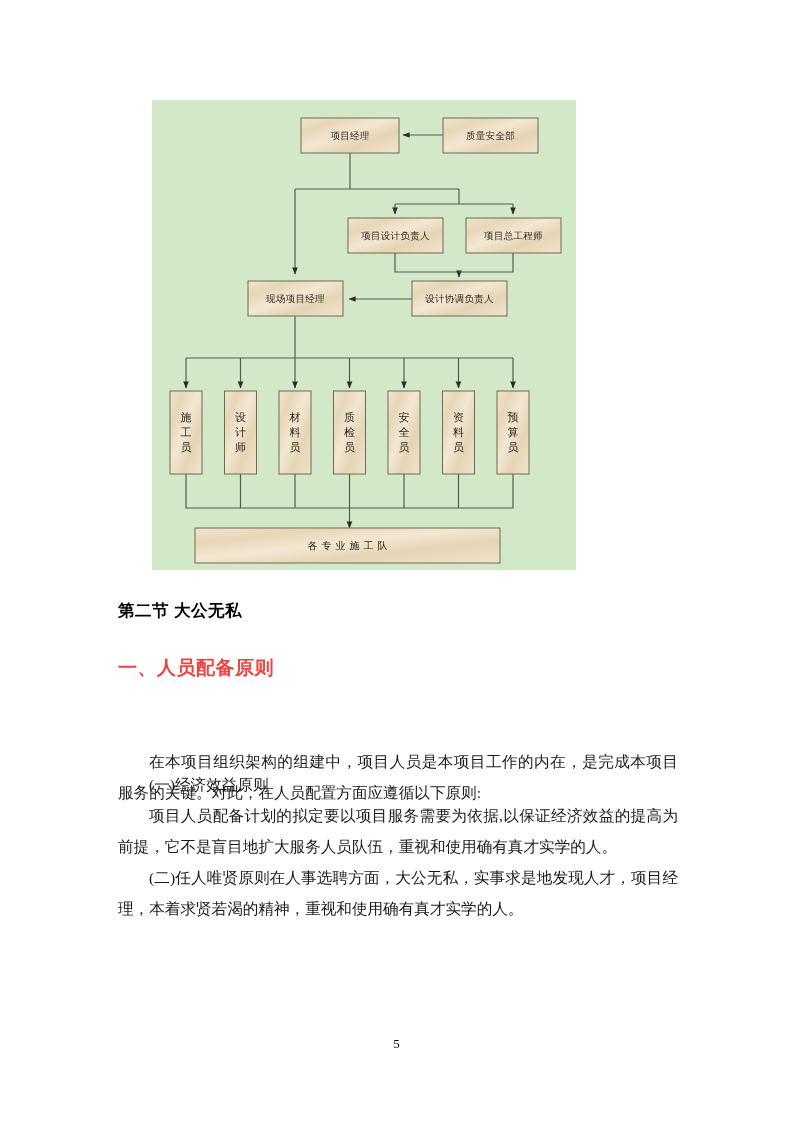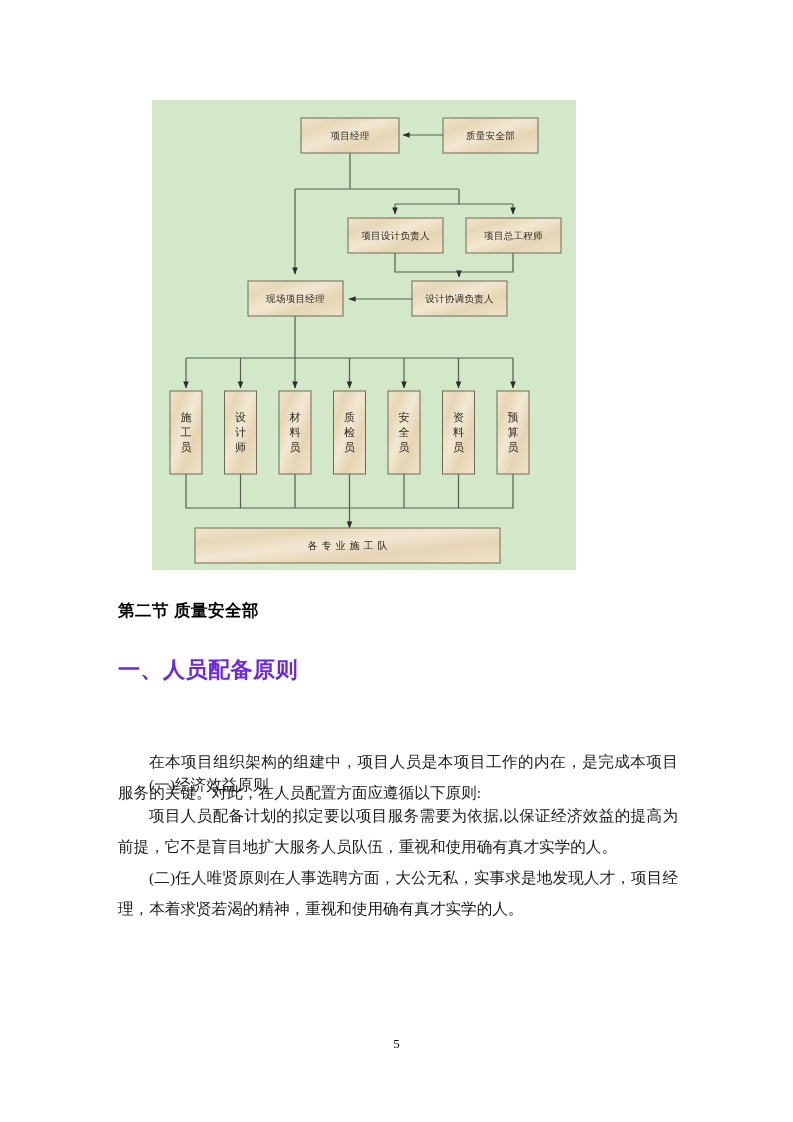--- a/index.html
+++ b/index.html
@@ -78,23 +78,23 @@
     font-size: 16.5px;
     letter-spacing: 0.5px;
     color: #000000;
     white-space: nowrap;
   }
   .heading3 {
     position: absolute;
     left: 118px;
     font-family: Liberation Mono, monospace;
     font-weight: bold;
-    font-size: 22px;
+    font-size: 19px;
     letter-spacing: 0.5px;
-    color: #6d28d9;
+    color: #ef4444;
     white-space: nowrap;
   }
   .para {
     position: absolute;
     left: 118px;
     width: 560px;
     font-family: "Liberation Serif", "DejaVu Serif", serif;
     font-size: 15.6px;
     line-height: 31px;
     color: #1a1a1a;
@@ -263,21 +263,21 @@
           <span>员</span>
         </div>
         <div style="position: absolute; left: 345px; top: 291px; width: 32px; height: 83px; display: flex; flex-direction: column; align-items: center; justify-content: center; font-family: &quot;Liberation Serif&quot;, &quot;DejaVu Serif&quot;, serif; font-size: 11px; line-height: 15px; color: rgb(36, 31, 23); pointer-events: none;">
           <span>预</span>
           <span>算</span>
           <span>员</span>
         </div>
       </div>
   </div>
 
-  <div class="heading2" style="top:600px;">第二节  质量安全部</div>
+  <div class="heading2" style="top:600px;">第二节  大公无私</div>
 
   <div class="heading3" style="top:655px;">一、人员配备原则</div>
 
   <div class="para indent" style="top:746px;">在本项目组织架构的组建中，项目人员是本项目工作的内在，是完成本项目服务的关键。对此，在人员配置方面应遵循以下原则:</div>
 
   <div class="para indent" style="top:769px;">(一)经济效益原则</div>
 
   <div class="para indent" style="top:800px;">项目人员配备计划的拟定要以项目服务需要为依据,以保证经济效益的提高为前提，它不是盲目地扩大服务人员队伍，重视和使用确有真才实学的人。</div>
 
   <div class="para indent" style="top:862px;">(二)任人唯贤原则在人事选聘方面，大公无私，实事求是地发现人才，项目经理，本着求贤若渴的精神，重视和使用确有真才实学的人。</div>

